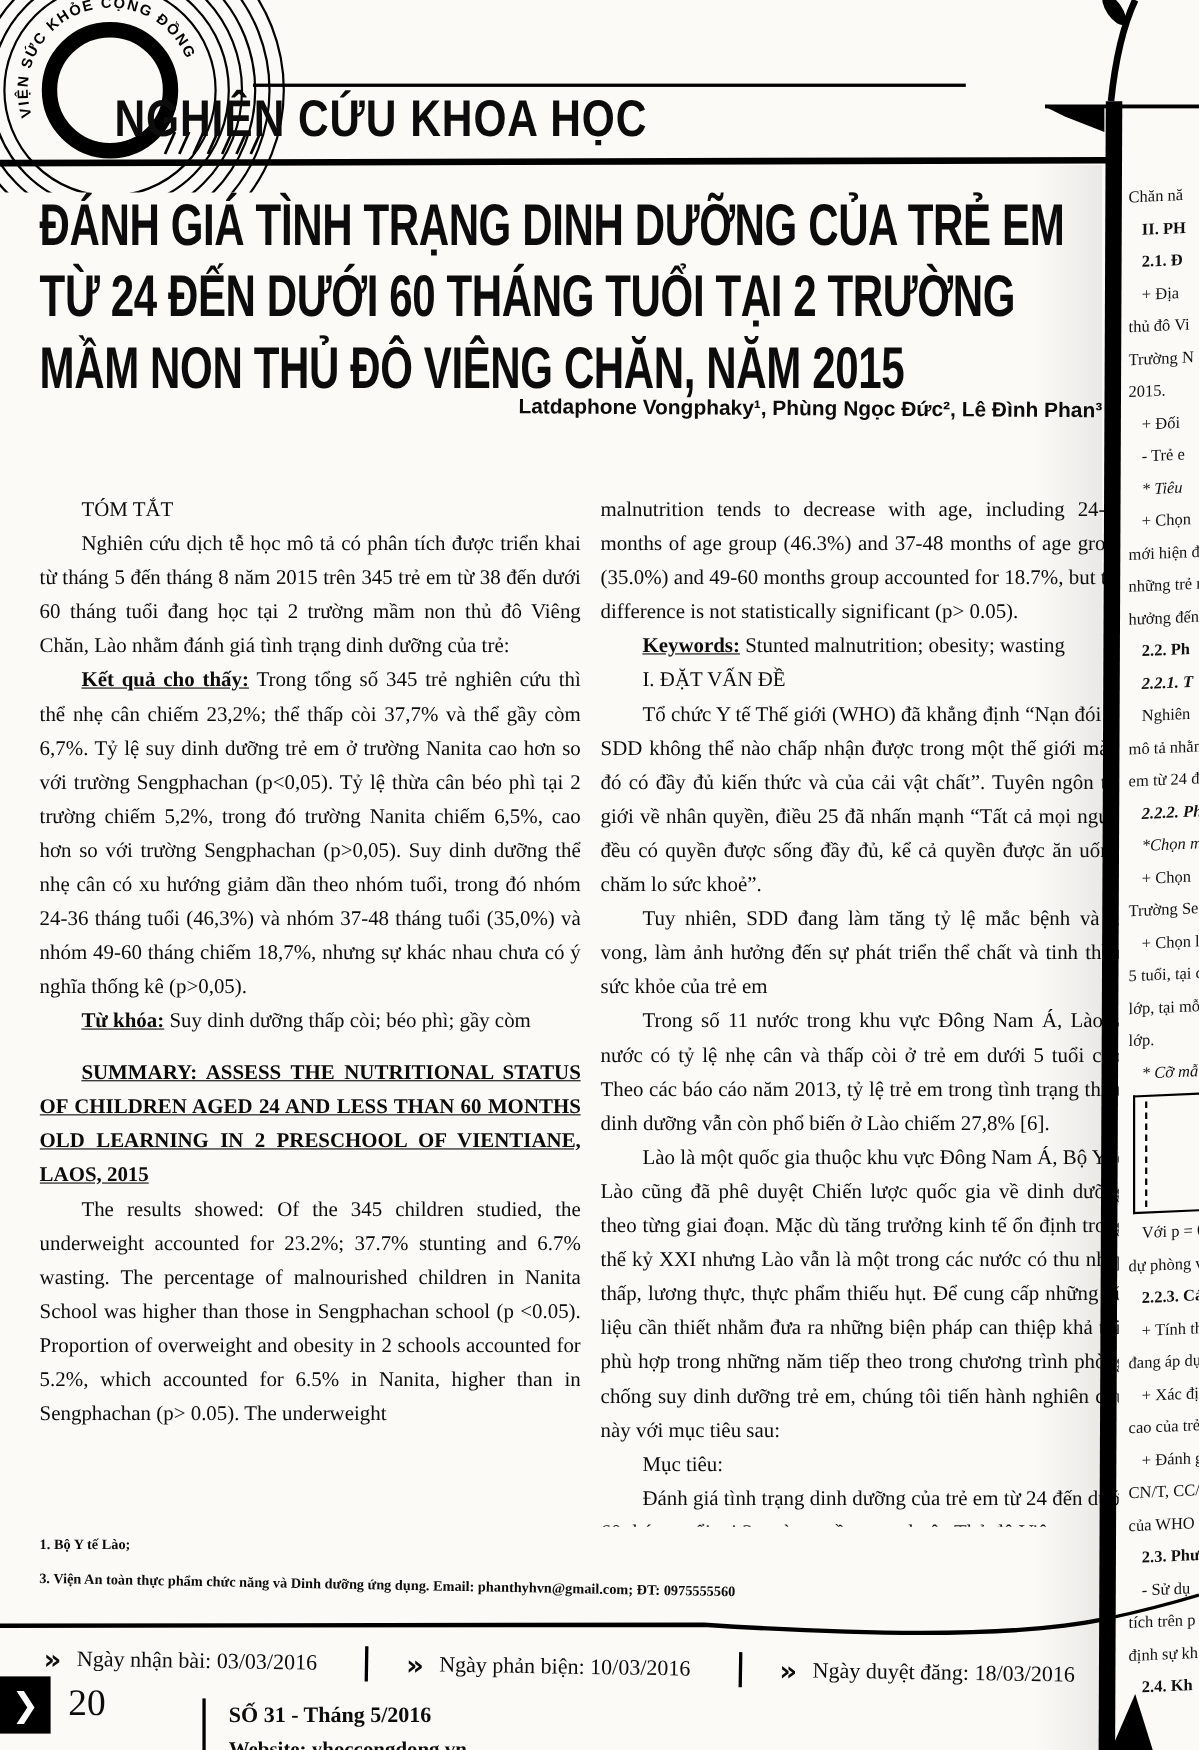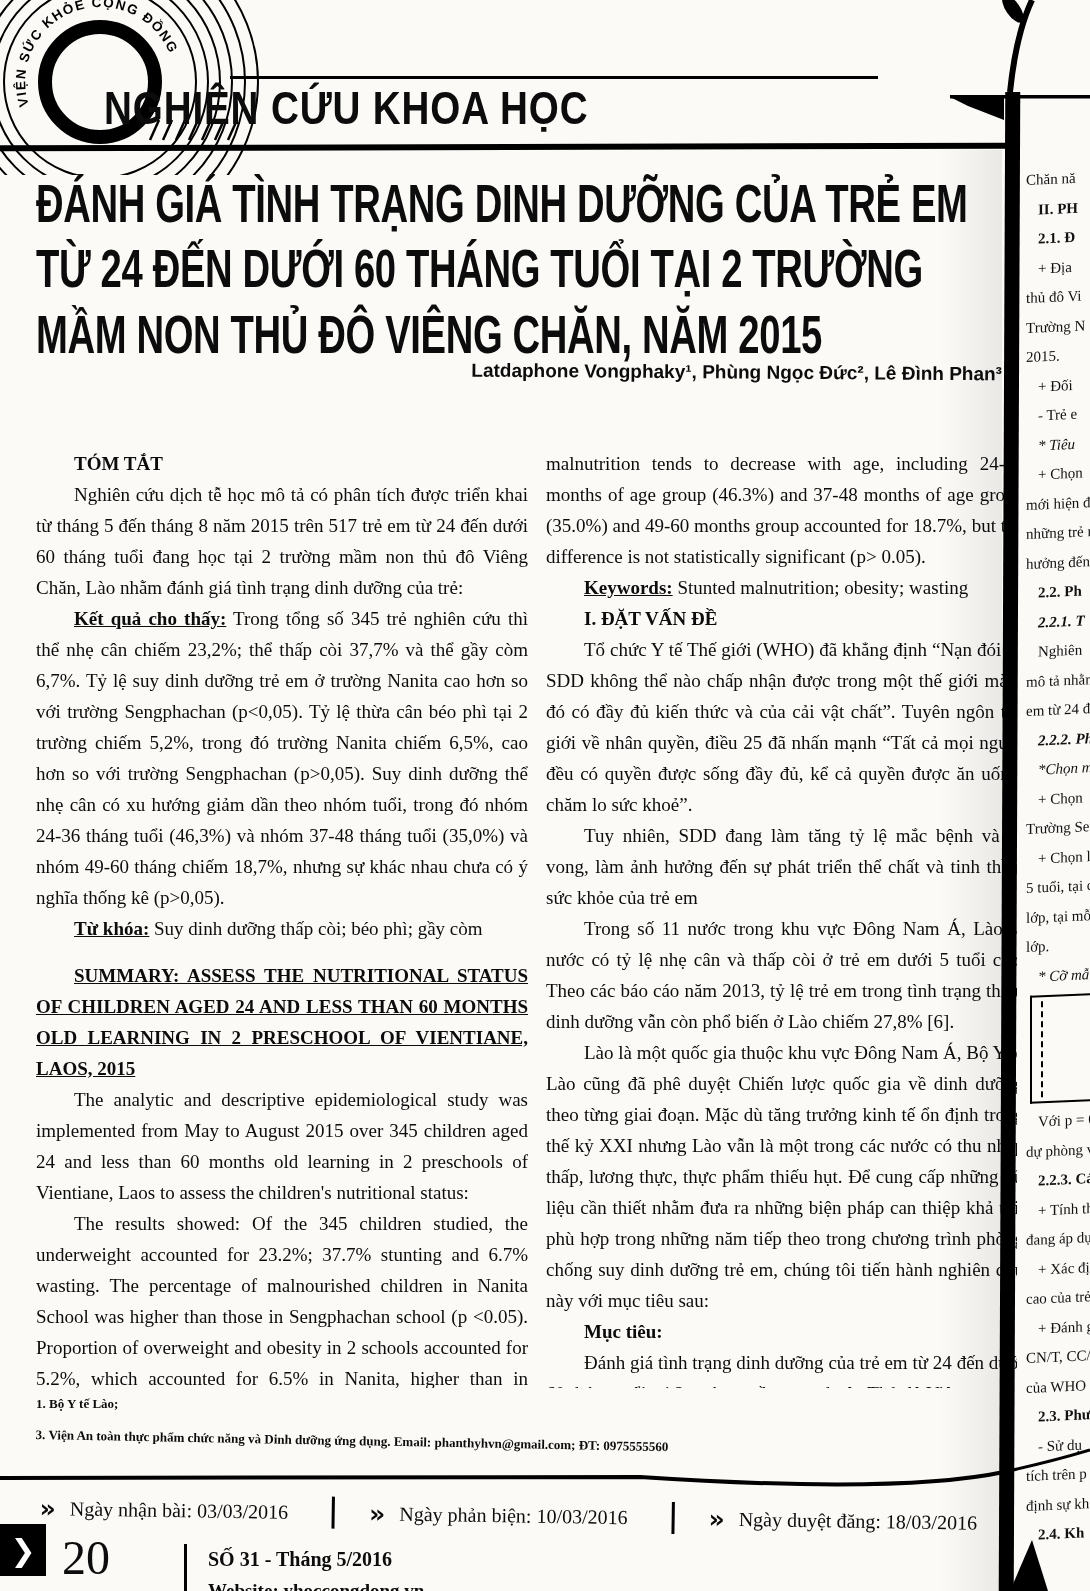--- a/index.html
+++ b/index.html
@@ -18,36 +18,36 @@
   .authors{position:absolute;left:36px;top:360px;width:966px;text-align:right;z-index:2;
         font-family:"Liberation Sans","DejaVu Sans",sans-serif;font-weight:700;font-size:19px;transform:rotate(0.4deg);}
   
   .col{position:absolute;top:448px;text-align:justify;font-size:19px;line-height:31px;z-index:1;}
   .col-left{left:36px;width:492px;height:940px;overflow:hidden;}
   .col-right{left:546px;width:478px;height:940px;overflow:hidden;}
   .para{margin:0;text-indent:38px;}
   .para.noindent{text-indent:0;}
   .para.gap{margin-top:16px;}
   .b{font-weight:700;text-decoration:underline;}
-  .sec-head{margin:0;text-indent:38px;font-weight:700;}
+  .sec-head{margin:0;text-indent:38px;font-weight:400;}
   
   .footnotes{position:absolute;left:36px;top:1388px;width:985px;z-index:1;font-weight:700;font-size:13px;line-height:31px;}
   .footnote{white-space:nowrap;overflow:hidden;}
   .footnote.tilt{transform:rotate(1.1deg);transform-origin:left top;}
   
   .marks-svg{position:absolute;left:0;top:0;width:1090px;height:1591px;z-index:6;pointer-events:none;}
   .dates-row{position:absolute;left:40px;top:1492px;width:960px;z-index:1;display:flex;align-items:center;
         font-size:20px;transform:rotate(0.9deg);transform-origin:left top;white-space:nowrap;}
   .chev{font-weight:800;font-size:25px;margin-right:14px;font-family:"DejaVu Sans",sans-serif;}
   .date-sep{display:inline-block;width:3px;height:32px;background:#000;margin:0 34px 0 44px;}
   
   .footer-square{position:absolute;left:0;top:1524px;width:46px;height:52px;background:#000;z-index:2;
         display:flex;align-items:center;justify-content:center;color:#fff;font-family:"DejaVu Sans",sans-serif;
         font-size:30px;font-weight:800;}
-  .page-number{position:absolute;left:62px;top:1530px;font-size:48px;z-index:2;}
+  .page-number{position:absolute;left:62px;top:1530px;font-size:34px;z-index:2;}
   .footer-vline{position:absolute;left:184px;top:1544px;width:3px;height:47px;background:#000;z-index:2;}
   .issue-label{position:absolute;left:208px;top:1548px;font-weight:700;font-size:20px;z-index:2;}
   .website-label{position:absolute;left:208px;top:1580px;font-weight:700;font-size:19px;z-index:2;}
   
   .curve-shade{position:absolute;left:940px;top:150px;width:62px;height:1441px;z-index:2;
         background:linear-gradient(to right,rgba(0,0,0,0),rgba(0,0,0,0.07));}
   .gutter-bar{position:absolute;left:1002px;top:92px;width:15px;height:1499px;background:#000;z-index:5;transform:rotate(0.25deg);}
   .gutter-foot{position:absolute;left:1010px;top:1540px;width:0;height:0;z-index:5;
         border-bottom:51px solid #000;border-left:22px solid transparent;border-right:16px solid transparent;}
   .sliver{position:absolute;left:1017px;top:0;width:73px;height:1591px;background:#fbfaf7;z-index:4;}
@@ -98,25 +98,24 @@
 
   <div class="article-title">
     <div>ĐÁNH GIÁ TÌNH TRẠNG DINH DƯỠNG CỦA TRẺ EM</div>
     <div>TỪ 24 ĐẾN DƯỚI 60 THÁNG TUỔI TẠI 2 TRƯỜNG</div>
     <div>MẦM NON THỦ ĐÔ VIÊNG CHĂN, NĂM 2015</div>
   </div>
   <div class="authors">Latdaphone Vongphaky¹, Phùng Ngọc Đức², Lê Đình Phan³</div>
 
   <div class="col col-left">
     <p class="sec-head">TÓM TẮT</p>
-    <p class="para">Nghiên cứu dịch tễ học mô tả có phân tích được triển khai từ tháng 5 đến tháng 8 năm 2015 trên 517 trẻ em từ 24 đến dưới 60 tháng tuổi đang học tại 2 trường mầm non thủ đô Viêng Chăn, Lào nhằm đánh giá tình trạng dinh dưỡng của trẻ:</p>
+    <p class="para">Nghiên cứu dịch tễ học mô tả có phân tích được triển khai từ tháng 5 đến tháng 8 năm 2015 trên 345 trẻ em từ 38 đến dưới 60 tháng tuổi đang học tại 2 trường mầm non thủ đô Viêng Chăn, Lào nhằm đánh giá tình trạng dinh dưỡng của trẻ:</p>
     <p class="para"><span class="b">Kết quả cho thấy:</span><span> Trong tổng số 345 trẻ nghiên cứu thì thể nhẹ cân chiếm 23,2%; thể thấp còi 37,7% và thể gầy còm 6,7%. Tỷ lệ suy dinh dưỡng trẻ em ở trường Nanita cao hơn so với trường Sengphachan (p&lt;0,05). Tỷ lệ thừa cân béo phì tại 2 trường chiếm 5,2%, trong đó trường Nanita chiếm 6,5%, cao hơn so với trường Sengphachan (p&gt;0,05). Suy dinh dưỡng thể nhẹ cân có xu hướng giảm dần theo nhóm tuổi, trong đó nhóm 24-36 tháng tuổi (46,3%) và nhóm 37-48 tháng tuổi (35,0%) và nhóm 49-60 tháng chiếm 18,7%, nhưng sự khác nhau chưa có ý nghĩa thống kê (p&gt;0,05).</span></p>
     <p class="para"><span class="b">Từ khóa:</span><span> Suy dinh dưỡng thấp còi; béo phì; gầy còm</span></p>
     <p class="para b gap">SUMMARY: ASSESS THE NUTRITIONAL STATUS OF CHILDREN AGED 24 AND LESS THAN 60 MONTHS OLD LEARNING IN 2 PRESCHOOL OF VIENTIANE, LAOS, 2015</p>
-    <p class="para">The analytic and descriptive epidemiological study was implemented from May to August 2015 over 345 children aged 24 and less than 60 months old learning in 2 preschools of Vientiane, Laos to assess the children's nutritional status:</p>
     <p class="para">The results showed: Of the 345 children studied, the underweight accounted for 23.2%; 37.7% stunting and 6.7% wasting. The percentage of malnourished children in Nanita School was higher than those in Sengphachan school (p &lt;0.05). Proportion of overweight and obesity in 2 schools accounted for 5.2%, which accounted for 6.5% in Nanita, higher than in Sengphachan (p&gt; 0.05). The underweight</p>
   </div>
 
   <div class="col col-right">
     <p class="para noindent">malnutrition tends to decrease with age, including 24-36 months of age group (46.3%) and 37-48 months of age group (35.0%) and 49-60 months group accounted for 18.7%, but the difference is not statistically significant (p&gt; 0.05).</p>
     <p class="para"><span class="b">Keywords:</span><span> Stunted malnutrition; obesity; wasting</span></p>
     <p class="sec-head gap">I. ĐẶT VẤN ĐỀ</p>
     <p class="para">Tổ chức Y tế Thế giới (WHO) đã khẳng định “Nạn đói và SDD không thể nào chấp nhận được trong một thế giới mà ở đó có đầy đủ kiến thức và của cải vật chất”. Tuyên ngôn thế giới về nhân quyền, điều 25 đã nhấn mạnh “Tất cả mọi người đều có quyền được sống đầy đủ, kể cả quyền được ăn uống, chăm lo sức khoẻ”.</p>
     <p class="para">Tuy nhiên, SDD đang làm tăng tỷ lệ mắc bệnh và tử vong, làm ảnh hưởng đến sự phát triển thể chất và tinh thần, sức khỏe của trẻ em</p>
     <p class="para">Trong số 11 nước trong khu vực Đông Nam Á, Lào là nước có tỷ lệ nhẹ cân và thấp còi ở trẻ em dưới 5 tuổi cao. Theo các báo cáo năm 2013, tỷ lệ trẻ em trong tình trạng thiếu dinh dưỡng vẫn còn phổ biến ở Lào chiếm 27,8% [6].</p>

